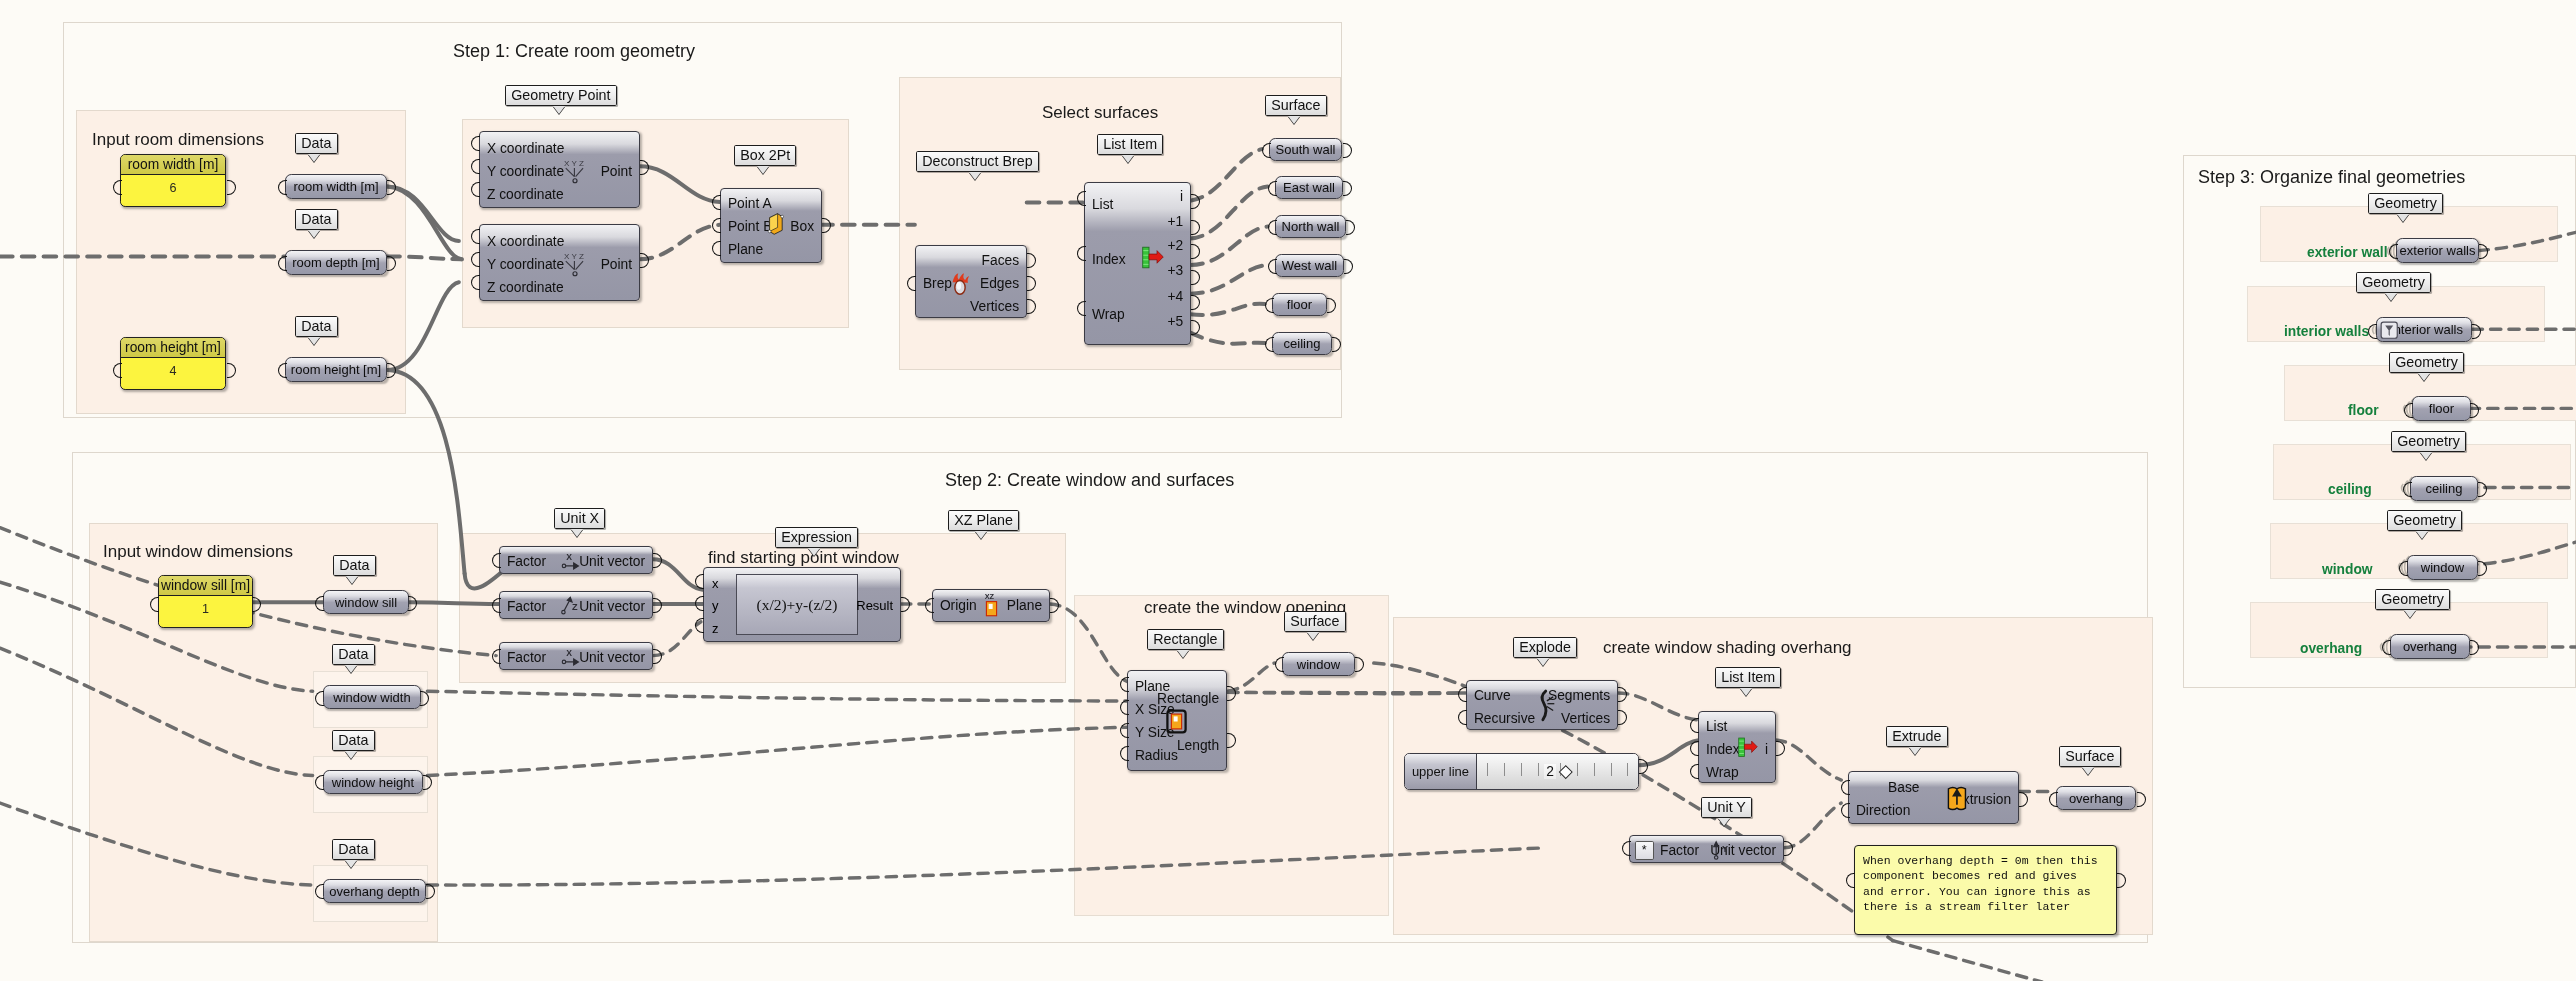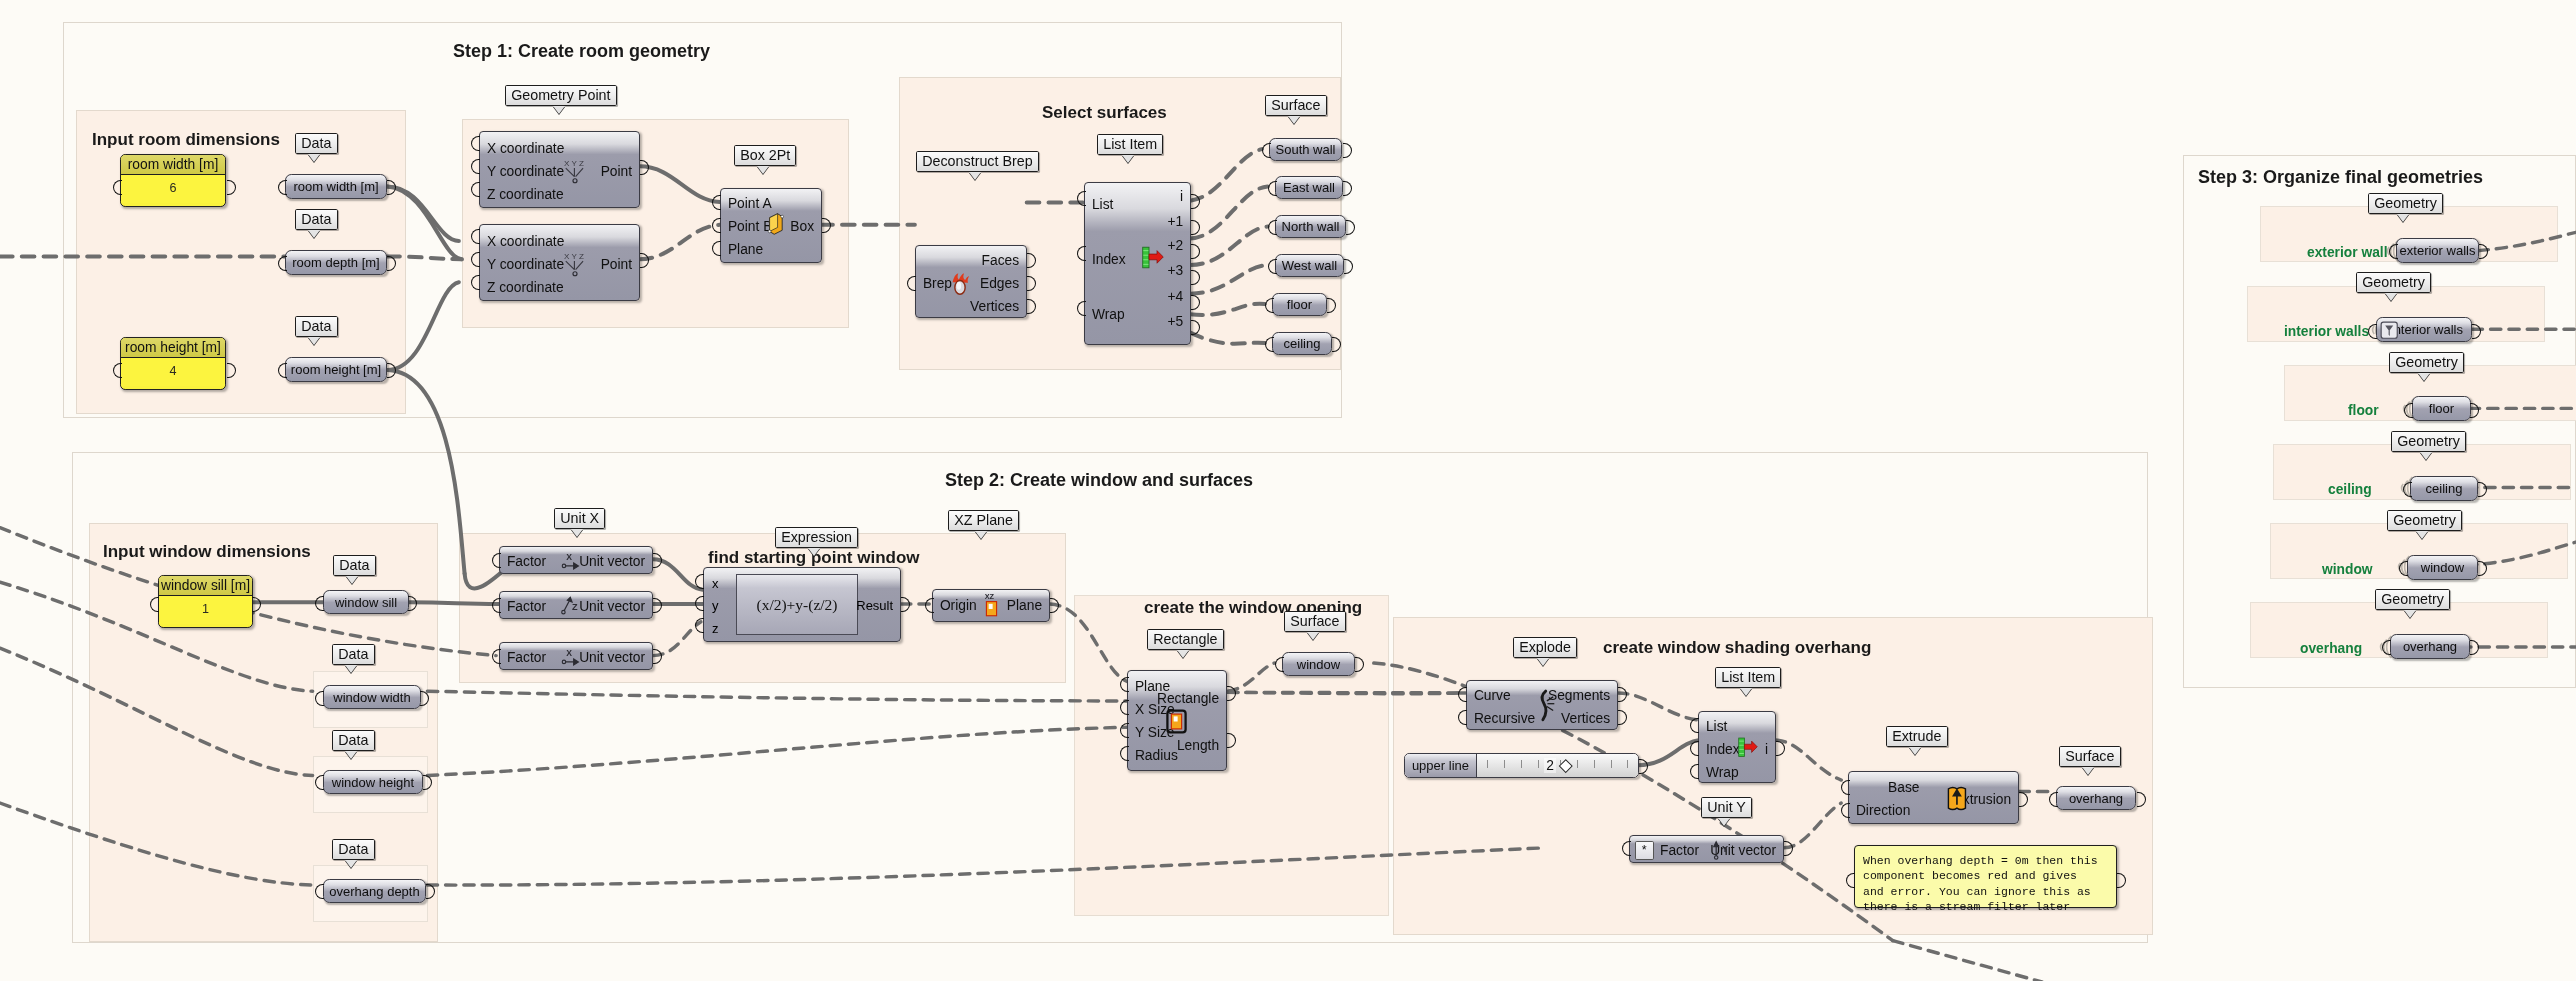--- a/index.html
+++ b/index.html
@@ -6,21 +6,21 @@
   html,body{margin:0;padding:0;background:#fdfbf6;}
   body{font-family:"Liberation Sans",sans-serif;}
   #canvas{position:relative;width:2576px;height:982px;background:#fdfbf6;overflow:hidden;}
 
   
   .group{position:absolute;box-sizing:border-box;border:1.1px solid #ddd6cc;background:#fdfbf6;}
   .group.peach{background:#fcf0e6;border:1.1px solid #e3d9cd;}
   .group.peach-light{background:#fdf4ec;border:1.1px solid #e6ddd2;}
   .group.plain{background:transparent;border:1.1px solid #ded7cd;}
 
-  .grp-title{position:absolute;font-weight:bold;color:#1a1a1a;white-space:nowrap;}
+  .grp-title{position:absolute;font-weight:normal;color:#1a1a1a;white-space:nowrap;}
   .grp-title.big{font-size:18px;}
   .grp-title.mid{font-size:17px;}
 
   
   .balloon{position:absolute;z-index:40;}
   .balloon .bbody{
     background:linear-gradient(180deg,#fbfbfb 0%,#ececec 55%,#dcdcdc 100%);
     border:1.1px solid #1d1d1d;border-radius:1.7px;
     padding:1.1px 5.2px 1.7px 5.2px;font-size:14.3px;color:#111;white-space:nowrap;line-height:1.15;
     box-shadow:1.1px 1.1px 0 rgba(0,0,0,.30);
@@ -578,21 +578,21 @@
           <line x1="20" y1="27" x2="32" y2="27"></line>
           <line x1="19" y1="32" x2="30" y2="39"></line>
       </g>
     </svg>
   </div>
   <div class="port l" style="left:1458px;top:687px;"></div>
   <div class="port l" style="left:1458px;top:710px;"></div>
   <div class="port r" style="left:1618px;top:687px;"></div>
   <div class="port r" style="left:1618px;top:710px;"></div>
 
-  <div class="hslider" style="left:1404px;top:753px;width:235px;height:25px;">
+  <div class="hslider" style="left:1404px;top:753px;width:235px;height:37px;">
     <div class="hname">upper line</div>
     <div class="htrack">
       <div class="ticks">
         <i style="left:12%"></i>
           <i style="left:24%"></i>
           <i style="left:36%"></i>
         <i style="left:52%"></i>
           <i style="left:64%"></i>
           <i style="left:76%"></i>
           <i style="left:88%"></i>
@@ -665,21 +665,21 @@
   <div class="port r" style="left:2019px;top:792px;"></div>
 
   <div class="balloon" style="left:2059px;top:746px;">
     <div class="bbody">Surface</div>
     <div class="btail"></div>
   </div>
   <div class="pill" style="left:2056px;top:786px;width:80px;height:24px;">overhang</div>
   <div class="port l" style="left:2049px;top:792px;"></div>
   <div class="port r" style="left:2137px;top:792px;"></div>
 
-  <div class="note" style="left:1854px;top:845px;width:263px;height:63px;">When overhang depth = 0m then this
+  <div class="note" style="left:1854px;top:845px;width:263px;height:90px;">When overhang depth = 0m then this
 component becomes red and gives
 and error. You can ignore this as
 there is a stream filter later</div>
   <div class="port l" style="left:1846px;top:873px;"></div>
   <div class="port r" style="left:2117px;top:873px;"></div>
 
   <div class="group plain" style="left:2183px;top:155px;width:393px;height:533px;"></div>
   <div class="grp-title big" style="left:2198px;top:167px;">Step 3: Organize final geometries</div>
 
   <div class="group peach" style="left:2260px;top:206px;width:298px;height:56px;border-color:#e8e0d6;"></div>

